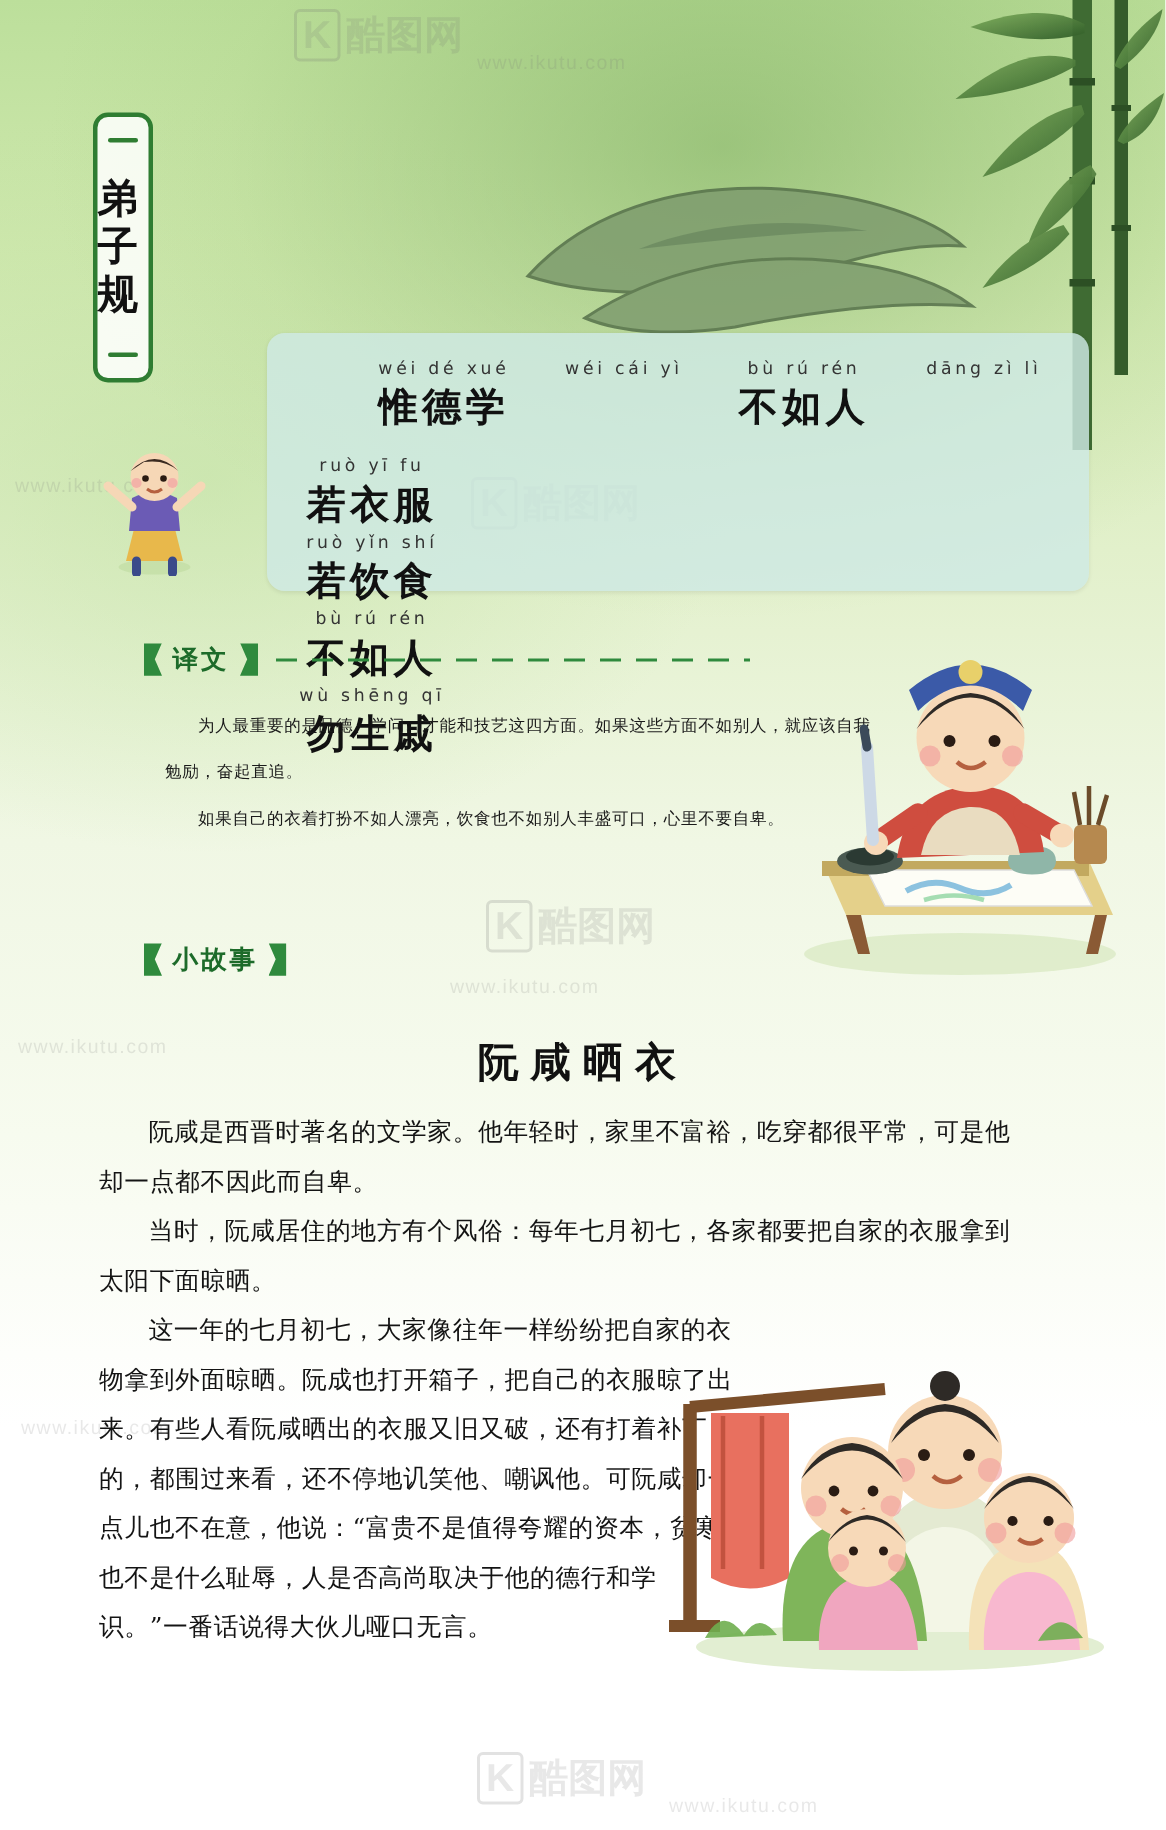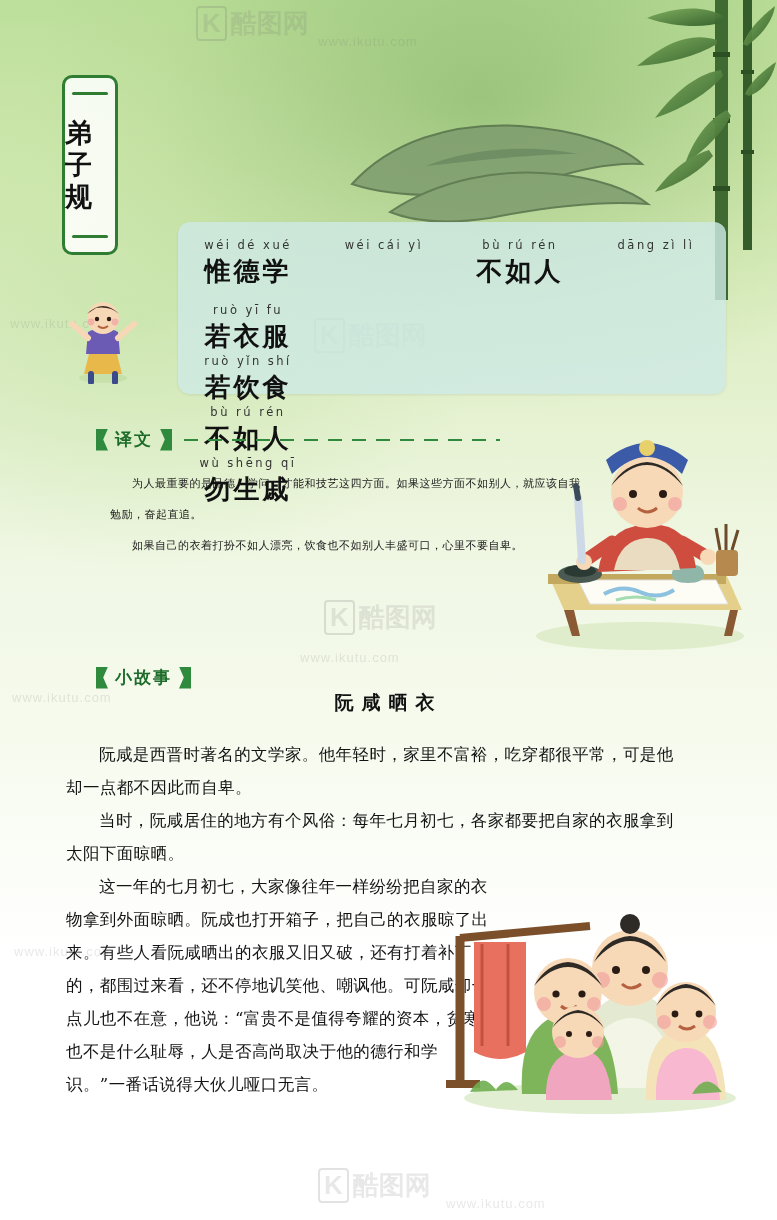--- a/index.html
+++ b/index.html
@@ -43,21 +43,21 @@
   }
   .wm-big .k{
     display:inline-block;
     border:2px solid rgba(110,110,110,.20);
     border-radius:4px;
     padding:0 4px;margin-right:4px;
   }
 
   
   .title-tablet{
-    position:absolute;left:62px;top:75px;width:56px;height:180px;
+    position:absolute;left:62px;top:75px;width:40px;height:180px;
     border:3px solid #2f7d32;border-radius:10px;
     background:rgba(255,255,255,.85);
     box-sizing:border-box;
   }
   .title-tablet:before,.title-tablet:after{
     content:"";position:absolute;left:7px;right:7px;height:3px;background:#2f7d32;border-radius:2px;
   }
   .title-tablet:before{top:14px;}
   .title-tablet:after{bottom:14px;}
   .title-text{
@@ -69,21 +69,21 @@
   }
 
   
   .verse-panel{
     position:absolute;left:178px;top:222px;width:548px;height:172px;
     background:rgba(206,233,228,.82);
     border-radius:12px;
     box-shadow:0 1px 3px rgba(0,0,0,.08);
   }
   .verse-row{
-    display:flex;justify-content:space-between;align-items:flex-start;
+    display:flex;justify-content:flex-end;align-items:flex-start;
     padding:0 10px;
   }
   .verse-row.r1{padding-top:16px;}
   .verse-row.r2{padding-top:14px;flex-direction:column;}
   .verse-item{width:120px;text-align:center;}
   .pinyin{
     font-family:"DejaVu Sans", sans-serif;
     font-size:11.5px;color:#333;letter-spacing:2.5px;
     margin-bottom:2px;white-space:nowrap;
   }
@@ -118,21 +118,21 @@
     position:absolute;left:110px;top:468px;width:480px;
     font-family:"DejaVu Serif", serif;
     font-size:11px;color:#1a1a1a;line-height:31px;letter-spacing:.5px;
   }
   .trans p{margin:0;text-indent:2em;}
 
   
   .story-title{
     position:absolute;left:0;right:0;top:690px;text-align:center;
     font-family:"DejaVu Serif", serif;
-    font-size:19px;font-weight:bold;color:#111;letter-spacing:8px;
+    font-size:27px;font-weight:bold;color:#111;letter-spacing:8px;
   }
   .story-body{
     position:absolute;left:66px;top:738px;width:610px;
     font-family:"DejaVu Serif", serif;
     font-size:16.5px;color:#141414;line-height:33px;letter-spacing:.4px;
   }
   .story-body p{margin:0;text-indent:2em;}
   .story-body p.narrow2{width:430px;}
 
   
@@ -303,21 +303,21 @@
     <path d="M91 62 Q127 20 163 62 Q150 40 127 38 Q104 40 91 62 Z" fill="#2e2a26"></path>
     <path d="M92 50 Q127 16 162 50 L168 36 Q127 2 86 36 Z" fill="#3b5aa8"></path>
     <circle cx="127" cy="24" r="8" fill="#e8d06a"></circle>
     <circle cx="113" cy="70" r="4" fill="#2a1c14"></circle>
     <circle cx="143" cy="70" r="4" fill="#2a1c14"></circle>
     <path d="M118 84 Q127 92 137 84" stroke="#b5603f" stroke-width="3" fill="none"></path>
     <circle cx="100" cy="80" r="7" fill="#f09a9a" opacity=".6"></circle>
     <circle cx="155" cy="80" r="7" fill="#f09a9a" opacity=".6"></circle>
   </svg>
 
-  <div class="sec-label" style="left:96px;top:628px;margin-top:38px;">
+  <div class="sec-label" style="left:96px;top:628px;">
     <span class="ribbon-left"></span>
     <span class="sec-text">小故事</span>
     <span class="ribbon-right"></span>
   </div>
 
   <div class="story-title">阮咸晒衣</div>
 
   <div class="story-body">
     <p>阮咸是西晋时著名的文学家。他年轻时，家里不富裕，吃穿都很平常，可是他却一点都不因此而自卑。</p>
     <p>当时，阮咸居住的地方有个风俗：每年七月初七，各家都要把自家的衣服拿到太阳下面晾晒。</p>

